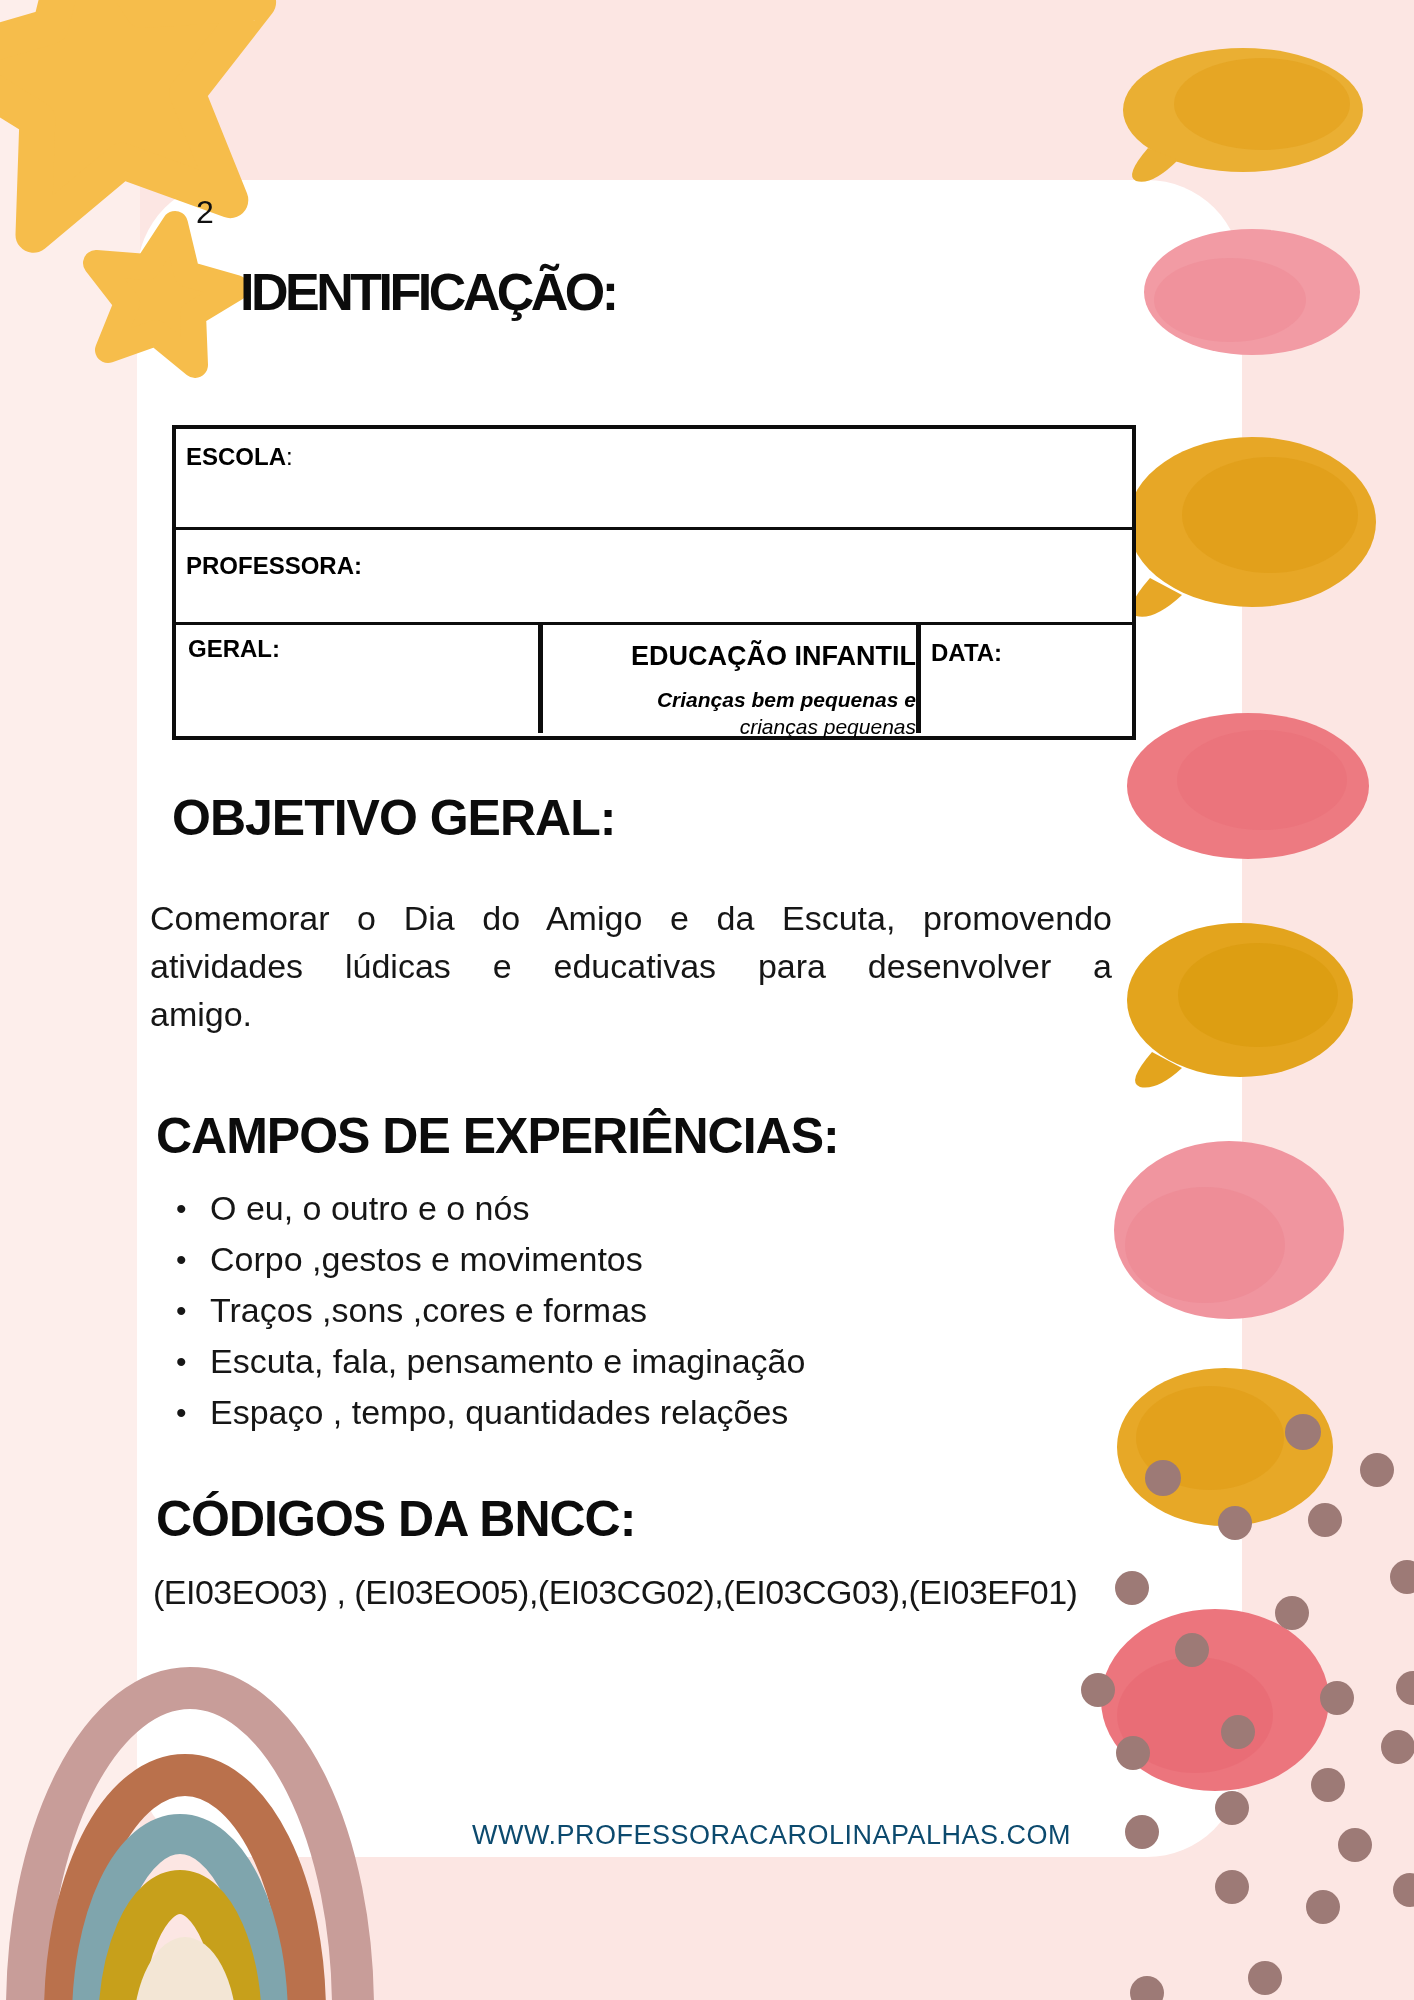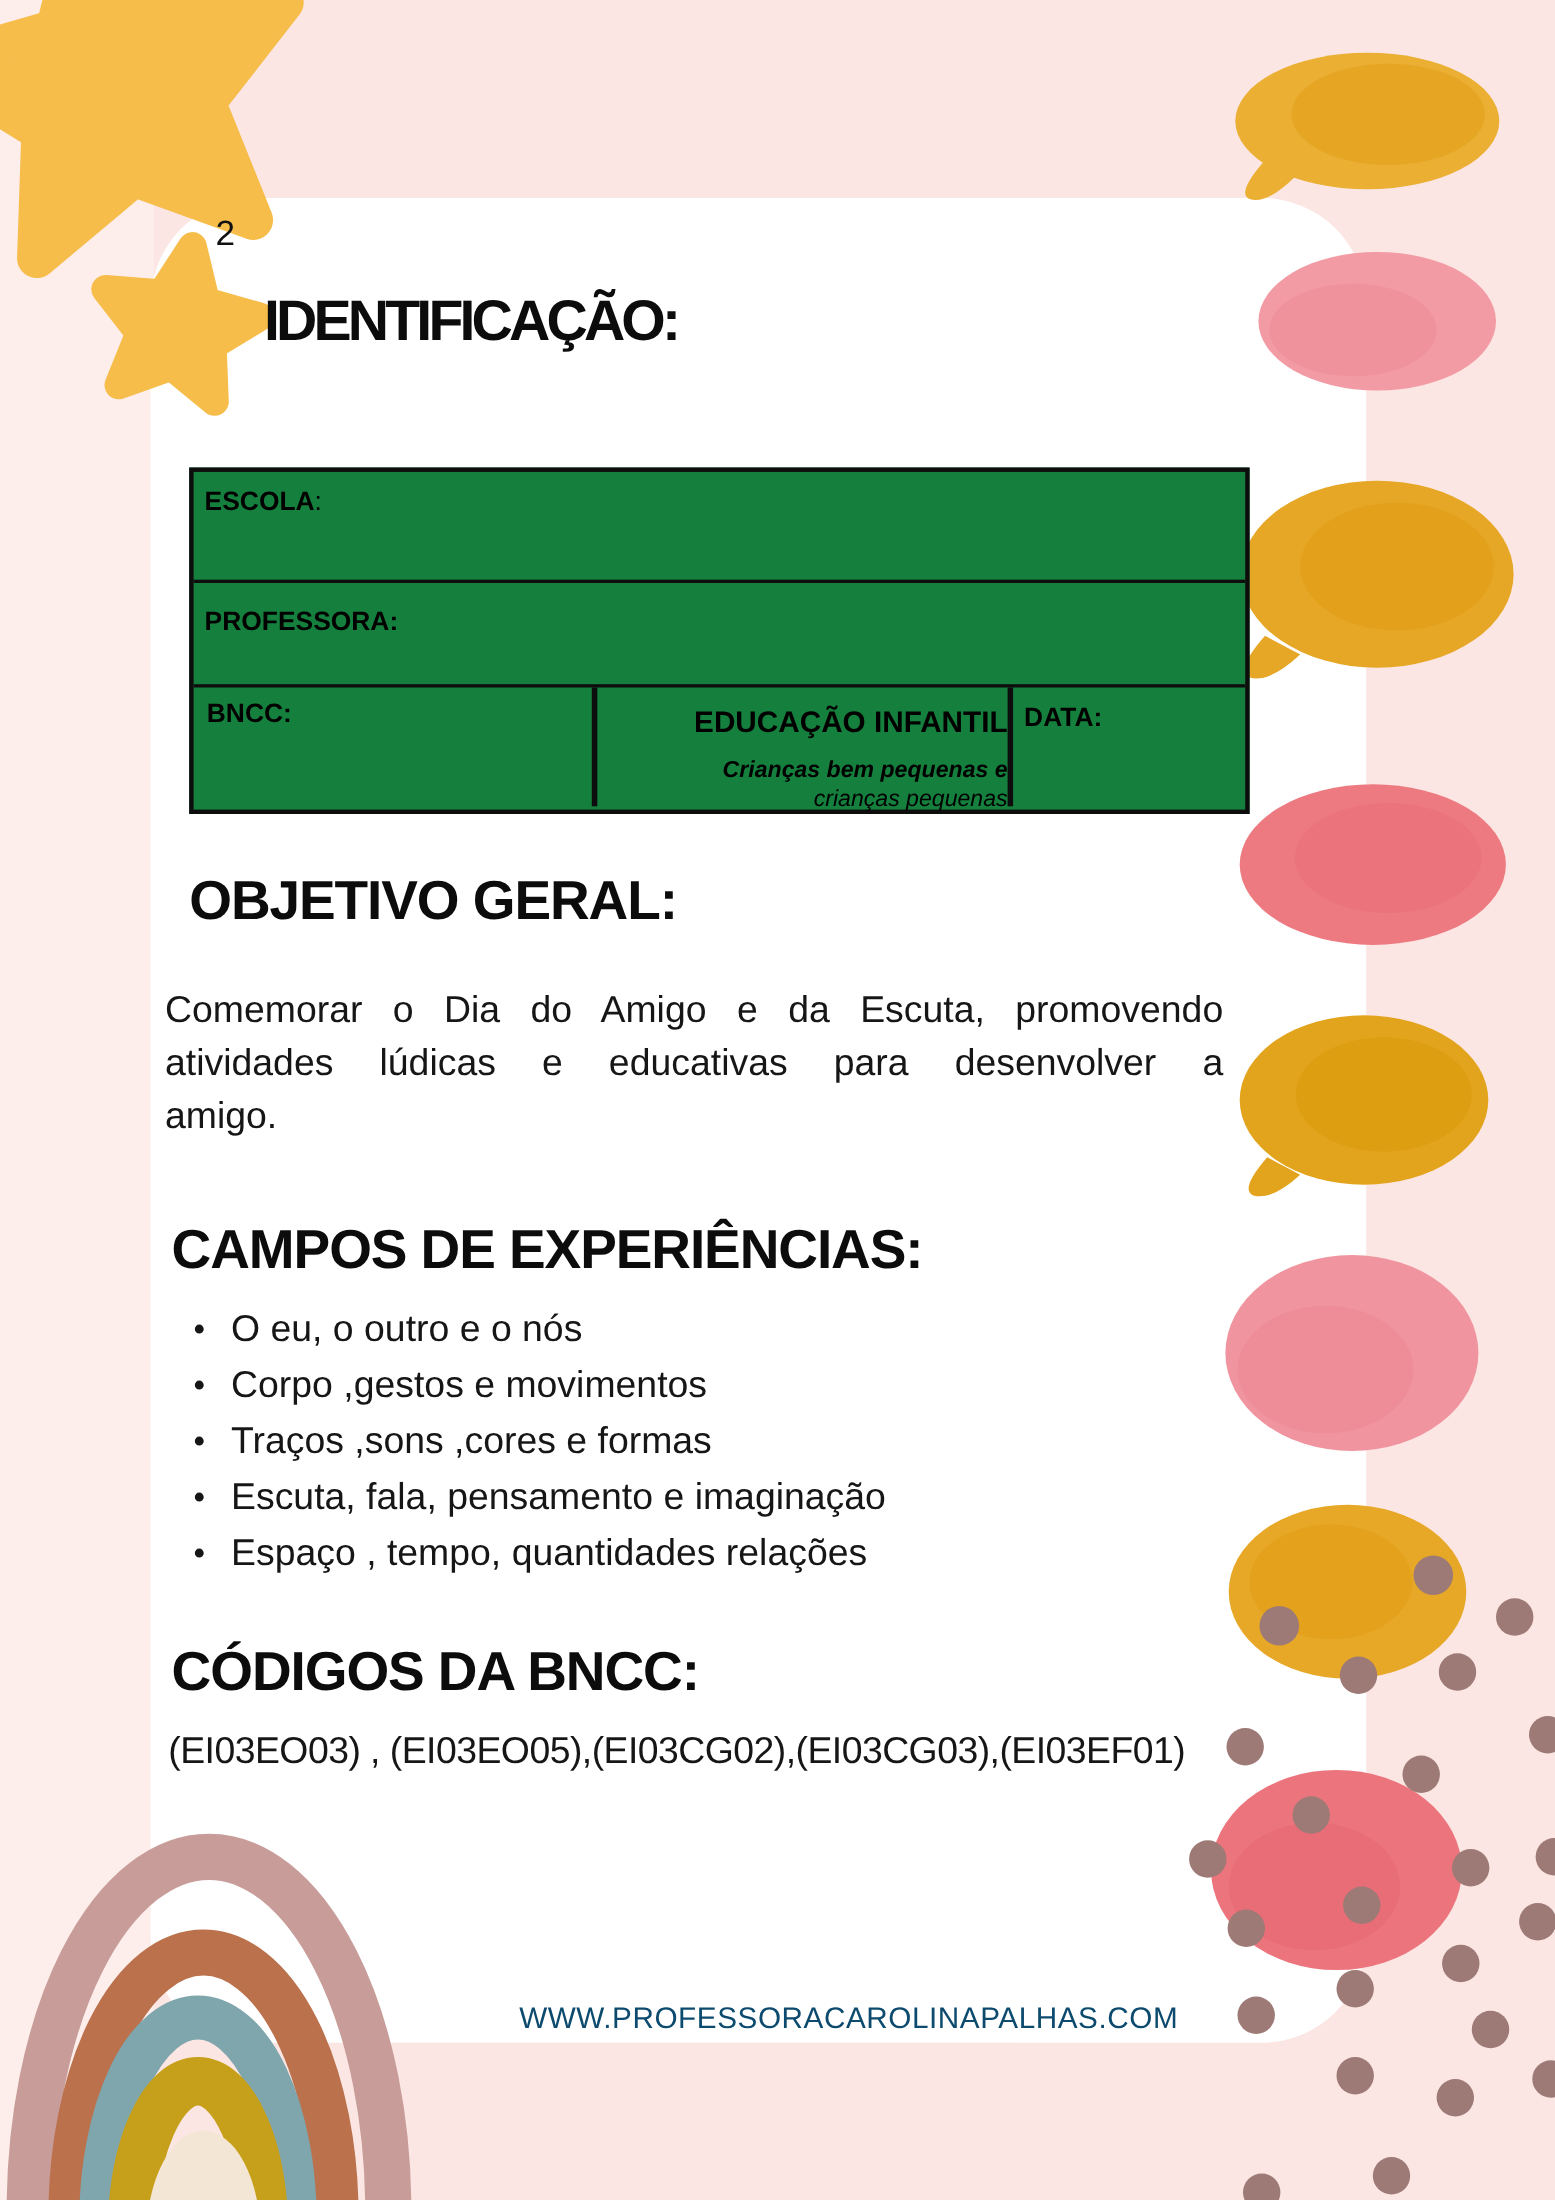--- a/index.html
+++ b/index.html
@@ -10,21 +10,21 @@
   #deco{position:absolute;left:0;top:0;width:1414px;height:2000px;pointer-events:none;}
   #content{position:absolute;left:0;top:0;width:1414px;height:2000px;}
   .abs{position:absolute;}
   #page-num{left:196px;top:194px;font-size:32px;color:#111;}
   h1.title{left:240px;top:262px;font-size:52px;font-weight:bold;letter-spacing:-3.5px;color:#0c0c0c;margin:0;}
   h2.section{font-size:50px;font-weight:bold;letter-spacing:-1px;color:#0c0c0c;margin:0;}
   #obj-title{left:172px;top:789px;}
   #campos-title{left:156px;top:1107px;}
   #codigos-title{left:156px;top:1490px;}
   
-  #id-table{left:172px;top:425px;width:956px;height:307px;border:4px solid #0d0d0d;background:#15803d;}
+  #id-table{left:172px;top:425px;width:956px;height:307px;border:4px solid #0d0d0d;background:#ffffff;}
   .trow{box-sizing:border-box;width:100%;}
   #row-escola{height:101px;border-bottom:3px solid #0d0d0d;}
   #row-professora{height:95px;border-bottom:3px solid #0d0d0d;}
   #row-bottom{height:108px;display:flex;}
   .cell-label{font-size:24px;font-weight:bold;color:#000;}
   #row-escola .cell-label{padding:14px 0 0 10px;}
   #row-professora .cell-label{padding:22px 0 0 10px;}
   .c1{width:362px;box-sizing:border-box;padding:10px 0 0 12px;}
   .c2{flex:1;box-sizing:border-box;border-left:5px solid #0d0d0d;border-right:5px solid #0d0d0d;text-align:right;}
   .c3{width:211px;box-sizing:border-box;padding:14px 0 0 10px;}
@@ -141,21 +141,21 @@
     <h1 id="ident-title" class="abs title">IDENTIFICAÇÃO:</h1>
 
     <div id="id-table" class="abs">
       <div id="row-escola" class="trow">
         <div class="cell-label"><span>ESCOLA</span><span class="colon-thin">:</span></div>
       </div>
       <div id="row-professora" class="trow">
         <div class="cell-label"><span>PROFESSORA:</span></div>
       </div>
       <div id="row-bottom" class="trow">
-        <div class="c1 cell-label"><span>BNCC:</span></div>
+        <div class="c1 cell-label"><span>GERAL:</span></div>
         <div class="c2">
           <div id="level-title">EDUCAÇÃO INFANTIL</div>
           <div class="level-sub first">Crianças bem pequenas e</div>
           <div class="level-sub">crianças pequenas</div>
         </div>
         <div class="c3 cell-label"><span>DATA:</span></div>
       </div>
     </div>
 
     <h2 id="obj-title" class="abs section">OBJETIVO GERAL:</h2>

